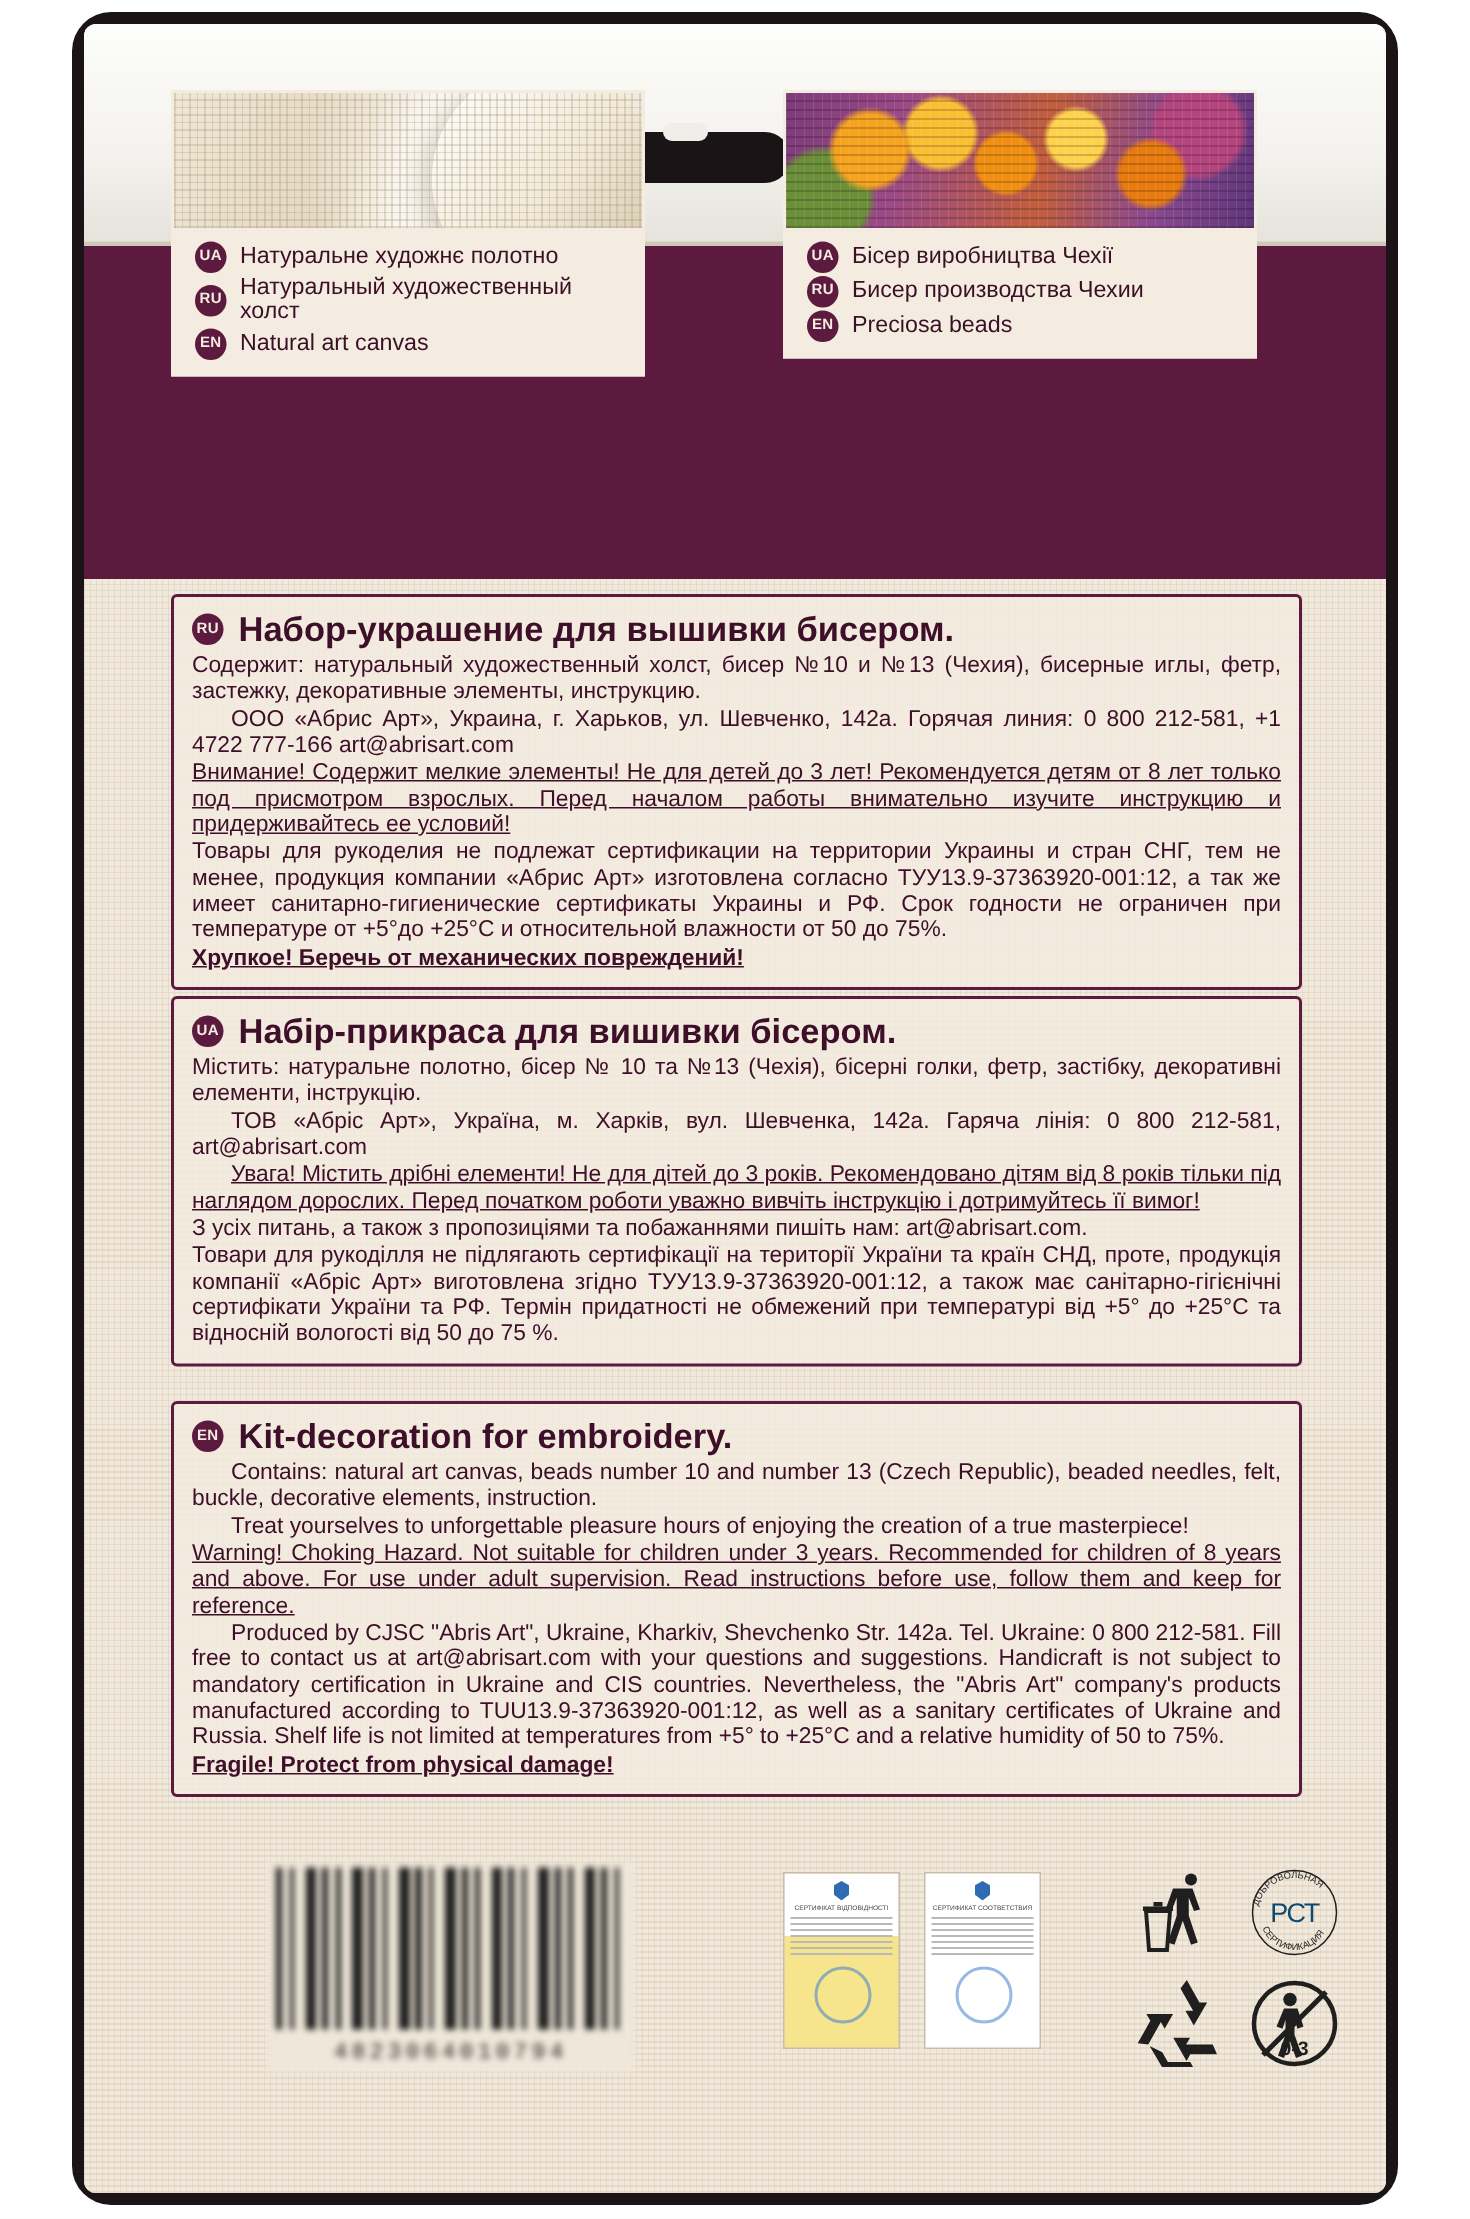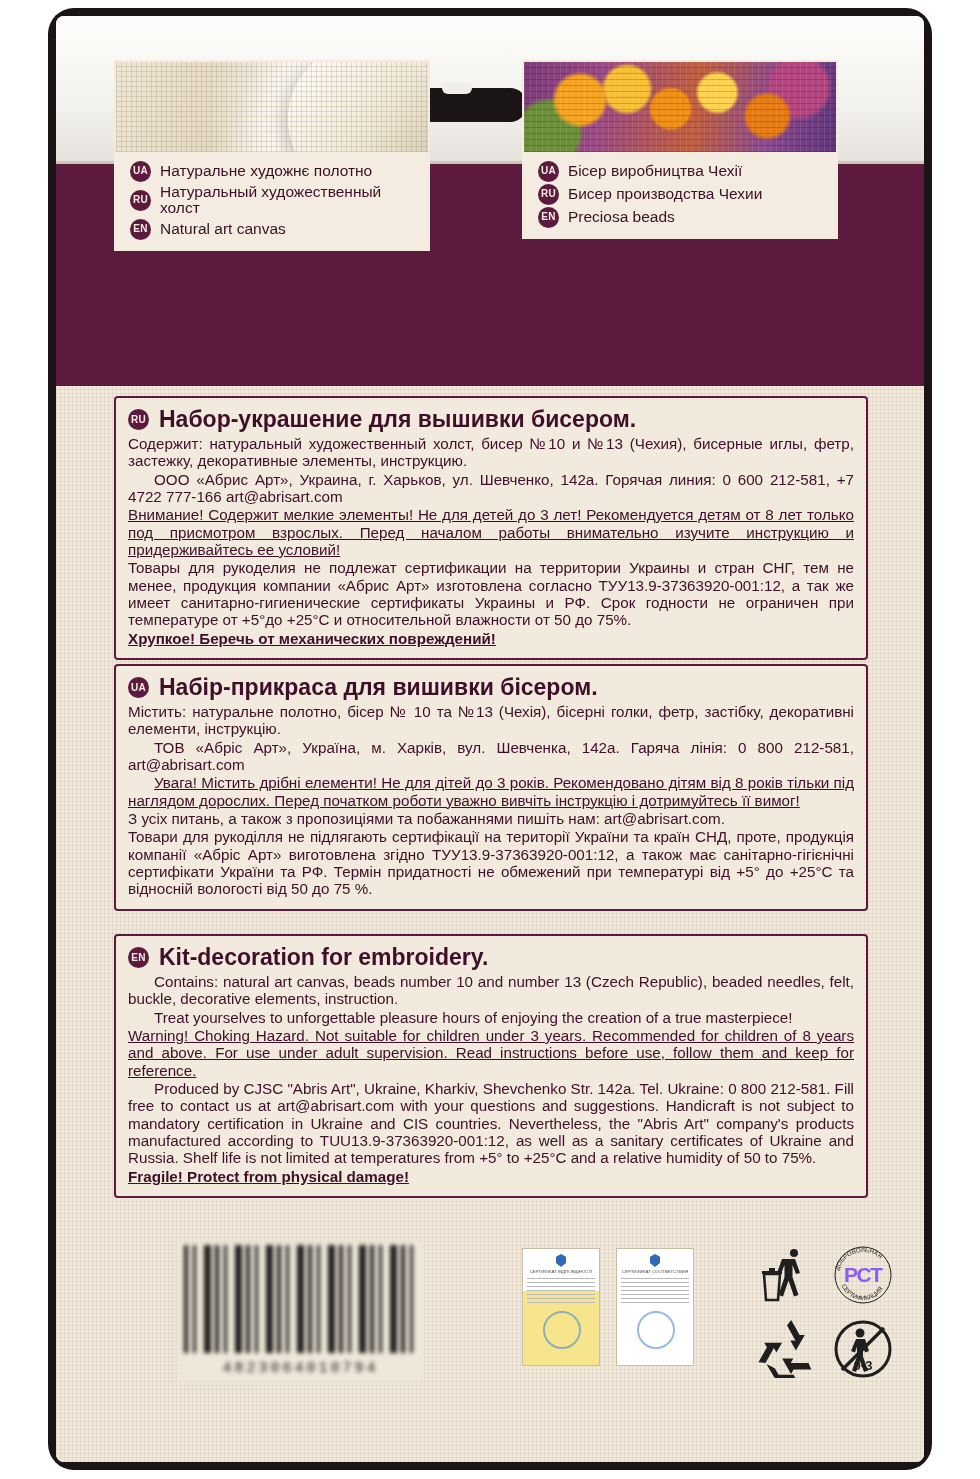--- a/index.html
+++ b/index.html
@@ -273,21 +273,21 @@
   }
   .eco svg { display: block; }
 
   .rst {
     position: relative;
     width: 62px; height: 62px;
   }
   .rst .pg {
     position: absolute; left: 0; top: 0; width: 62px; height: 62px;
     display: flex; align-items: center; justify-content: center;
-    font-size: 21px; font-weight: bold; color: #8b5cf6;
+    font-size: 18px; font-weight: normal; color: #0c4a6e;
     letter-spacing: -1px;
   }
   .rst .arc-txt {
     position: absolute; left: 0; top: 0; width: 62px; height: 62px;
   }
   .rst .arc-txt text { font-size: 6.2px; fill: #1f1f1f; font-family: "Liberation Sans", sans-serif; }
 </style>
 </head>
 <body>
 
@@ -346,21 +346,21 @@
         </div>
       </div>
     </div>
 
     <div class="section" id="sec-ru">
       <div class="sec-head">
         <span class="lang-badge">RU</span>
         <span class="title">Набор-украшение для вышивки бисером.</span>
       </div>
       <p class="p">Содержит: натуральный художественный холст, бисер №10 и №13 (Чехия), бисерные иглы, фетр, застежку, декоративные элементы, инструкцию.</p>
-      <p class="p indent">ООО «Абрис Арт», Украина, г. Харьков, ул. Шевченко, 142а. Горячая линия: 0 600 212-581, +7 4722 777-166 art@abrisart.com</p>
+      <p class="p indent">ООО «Абрис Арт», Украина, г. Харьков, ул. Шевченко, 142а. Горячая линия: 0 800 212-581, +1 4722 777-166 art@abrisart.com</p>
       <p class="p u">Внимание! Содержит мелкие элементы! Не для детей до 3 лет! Рекомендуется детям от 8 лет только под присмотром взрослых. Перед началом работы внимательно изучите инструкцию и придерживайтесь ее условий!</p>
       <p class="p">Товары для рукоделия не подлежат сертификации на территории Украины и стран СНГ, тем не менее, продукция компании «Абрис Арт» изготовлена согласно ТУУ13.9-37363920-001:12, а так же имеет санитарно-гигиенические сертификаты Украины и РФ. Срок годности не ограничен при температуре от +5°до +25°С и относительной влажности от 50 до 75%.</p>
       <p class="p b u">Хрупкое! Беречь от механических повреждений!</p>
     </div>
 
     <div class="section" id="sec-ua">
       <div class="sec-head">
         <span class="lang-badge">UA</span>
         <span class="title">Набір-прикраса для вишивки бісером.</span>
       </div>

